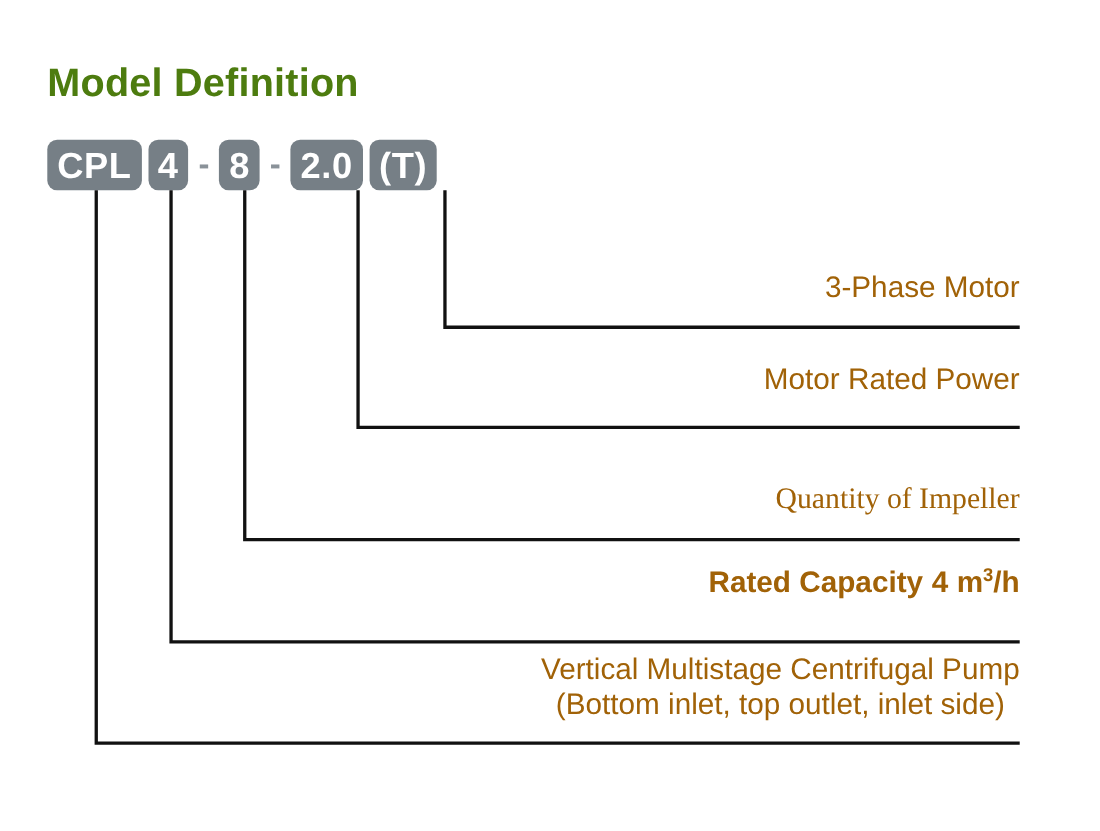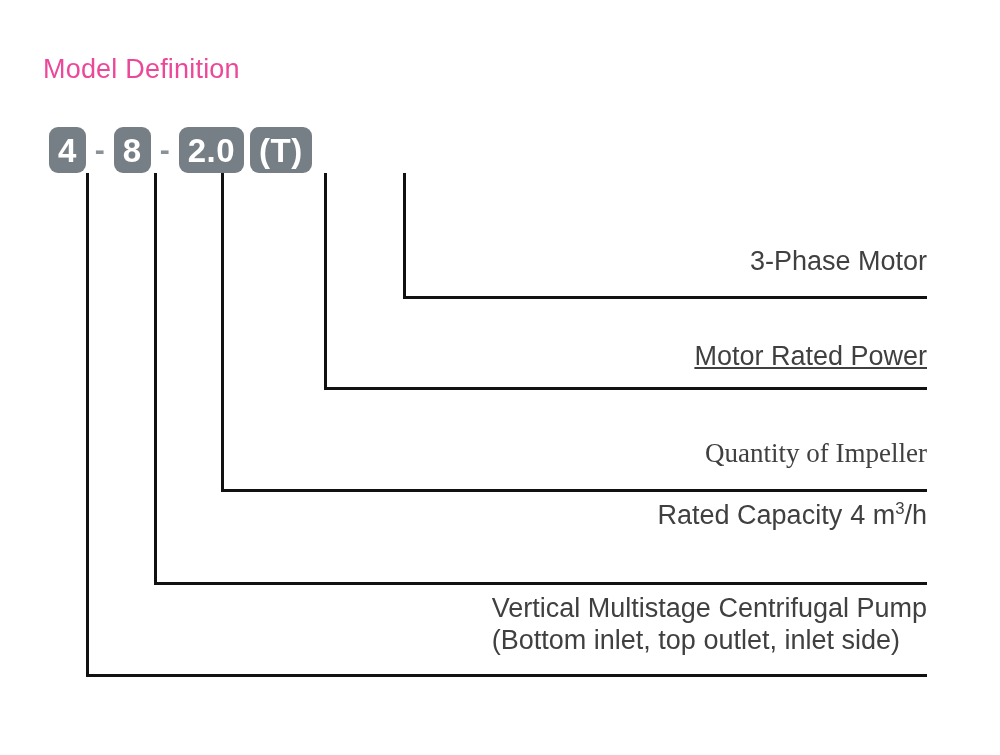--- a/index.html
+++ b/index.html
@@ -21,23 +21,23 @@
     left: 0; top: 0;
     width: 1000px;
     height: 755px;
   }
 
   
   .title {
     position: absolute;
     left: 43px;
     top: 54px;
-    font-size: 27px;
-    font-weight: normal;
-    color: #ec4899;
+    font-size: 36px;
+    font-weight: bold;
+    color: #4d7c0f;
     letter-spacing: 0.2px;
     white-space: nowrap;
   }
 
   
   .code-row {
     position: absolute;
     left: 43px;
     top: 127px;
     height: 46px;
@@ -76,48 +76,49 @@
     left: 0; top: 0;
     width: 1000px;
     height: 755px;
     pointer-events: none;
   }
 
   
   .label {
     position: absolute;
     right: 73px;
-    text-align: left;
-    color: #404040;
+    text-align: center;
+    color: #a16207;
     font-size: 27px;
     line-height: 1.18;
     white-space: nowrap;
   }
   .label sup {
     font-size: 0.62em;
     vertical-align: super;
     line-height: 0;
   }
   .label .unit-gap { display: inline-block; width: 8px; }
 
   .label-motor     { top: 246px; }
-  .label-power     { top: 341px; text-decoration: underline; }
+  .label-power     { top: 330px; }
   .label-impeller  { top: 438px; font-family: Liberation Serif, serif; }
-  .label-capacity  { top: 500px; }
+  .label-capacity  { top: 514px; font-weight: bold; }
   .label-pump      { top: 593px; }
   .label-pump .l2  { display: block; }
 </style>
 </head>
 <body>
 
 <div id="stage">
 
   <div class="title">Model Definition</div>
 
   <div class="code-row">
+    <div class="code-box">CPL</div>
     <div class="code-gap-sm"></div>
     <div class="code-box">4</div>
     <div class="code-sep">-</div>
     <div class="code-box">8</div>
     <div class="code-sep">-</div>
     <div class="code-box">2.0</div>
     <div class="code-gap-sm"></div>
     <div class="code-box">(T)</div>
   </div>
 

